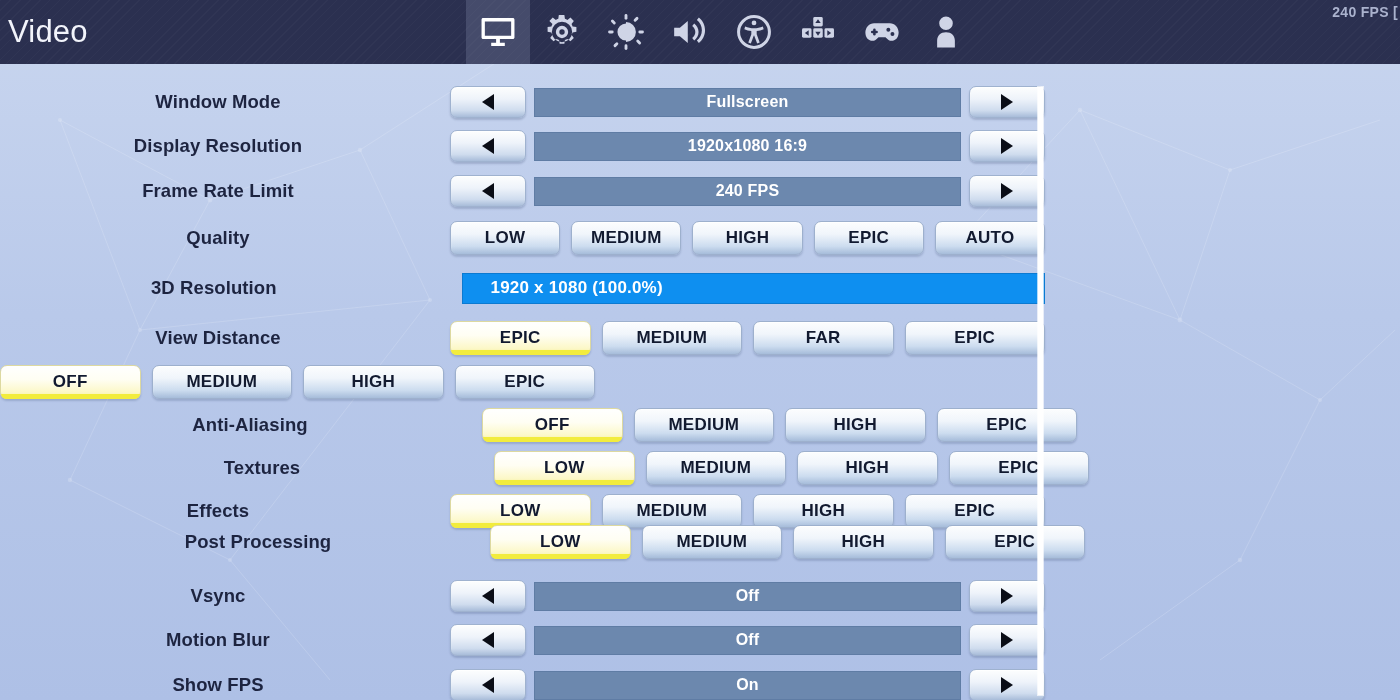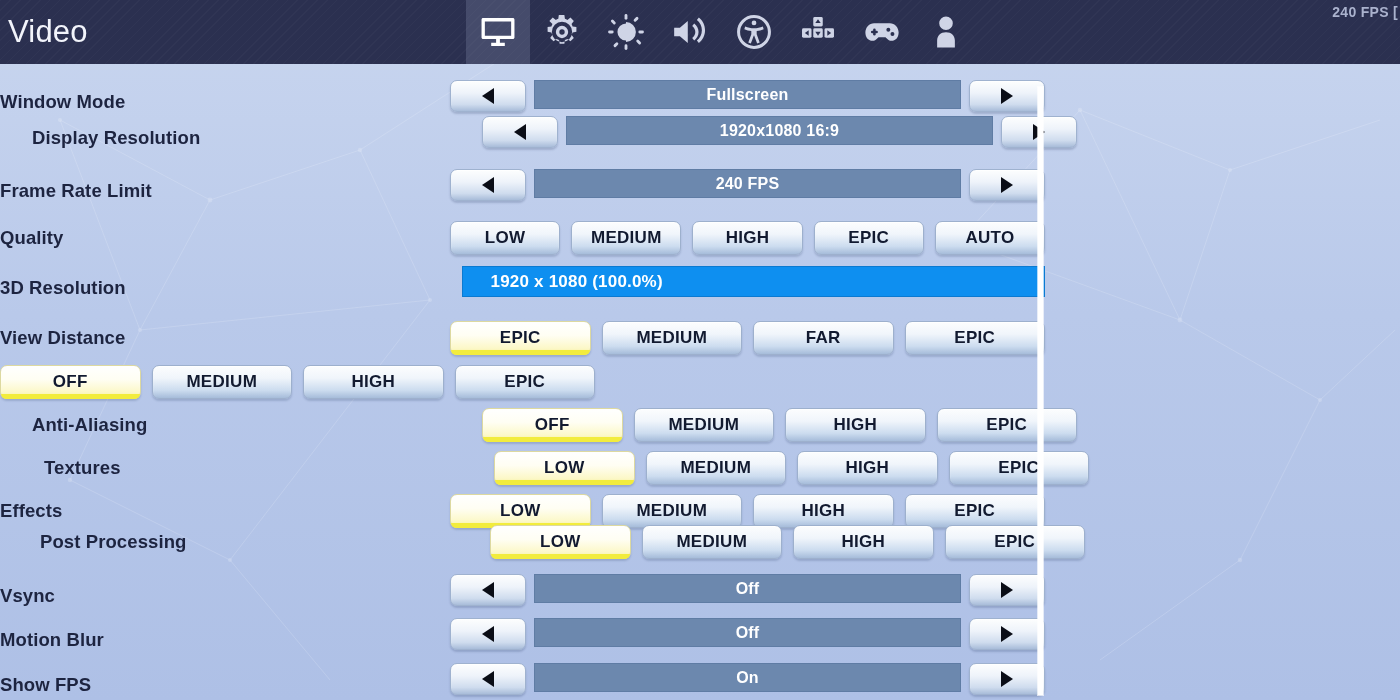--- a/index.html
+++ b/index.html
@@ -76,33 +76,34 @@
   .row {
     position: absolute;
     left: 0;
     width: 1045px;
     height: 44px;
     display: flex;
     align-items: center;
   }
   .row-label {
     width: 450px;
-    text-align: left;
+    text-align: center;
     padding-right: 14px;
     box-sizing: border-box;
     color: #1d2440;
     font-size: 18.5px;
     font-weight: bold;
     white-space: nowrap;
     letter-spacing: .1px;
   }
   .row-control {
     width: 595px;
     height: 100%;
     display: flex;
+    align-items: center;
     position: relative;
   }
 
   
   .arrow-btn {
     width: 76px; height: 32px;
     border-radius: 7px;
     background: linear-gradient(180deg,#fdfefe 0%,#eef3fa 40%,#cfdcee 78%,#a8bcd9 100%);
     border: 1px solid #9fb2cf;
     box-shadow: 0 1px 1px rgba(255,255,255,.8) inset, 0 2px 2px rgba(40,60,100,.22);
@@ -356,21 +357,21 @@
         <div class="row-control">
           <div class="arrow-btn left">
             <span class="tri"></span>
           </div>
           <div class="value-bar">Fullscreen</div>
           <div class="arrow-btn right">
             <span class="tri"></span>
           </div>
         </div>
       </div>
-      <div class="row" style="top: 52px; padding-left: 32px;">
+      <div class="row" style="top: 60px;">
         <div class="row-label">Display Resolution</div>
         <div class="row-control">
           <div class="arrow-btn left">
             <span class="tri"></span>
           </div>
           <div class="value-bar">1920x1080 16:9</div>
           <div class="arrow-btn right">
             <span class="tri"></span>
           </div>
         </div>

